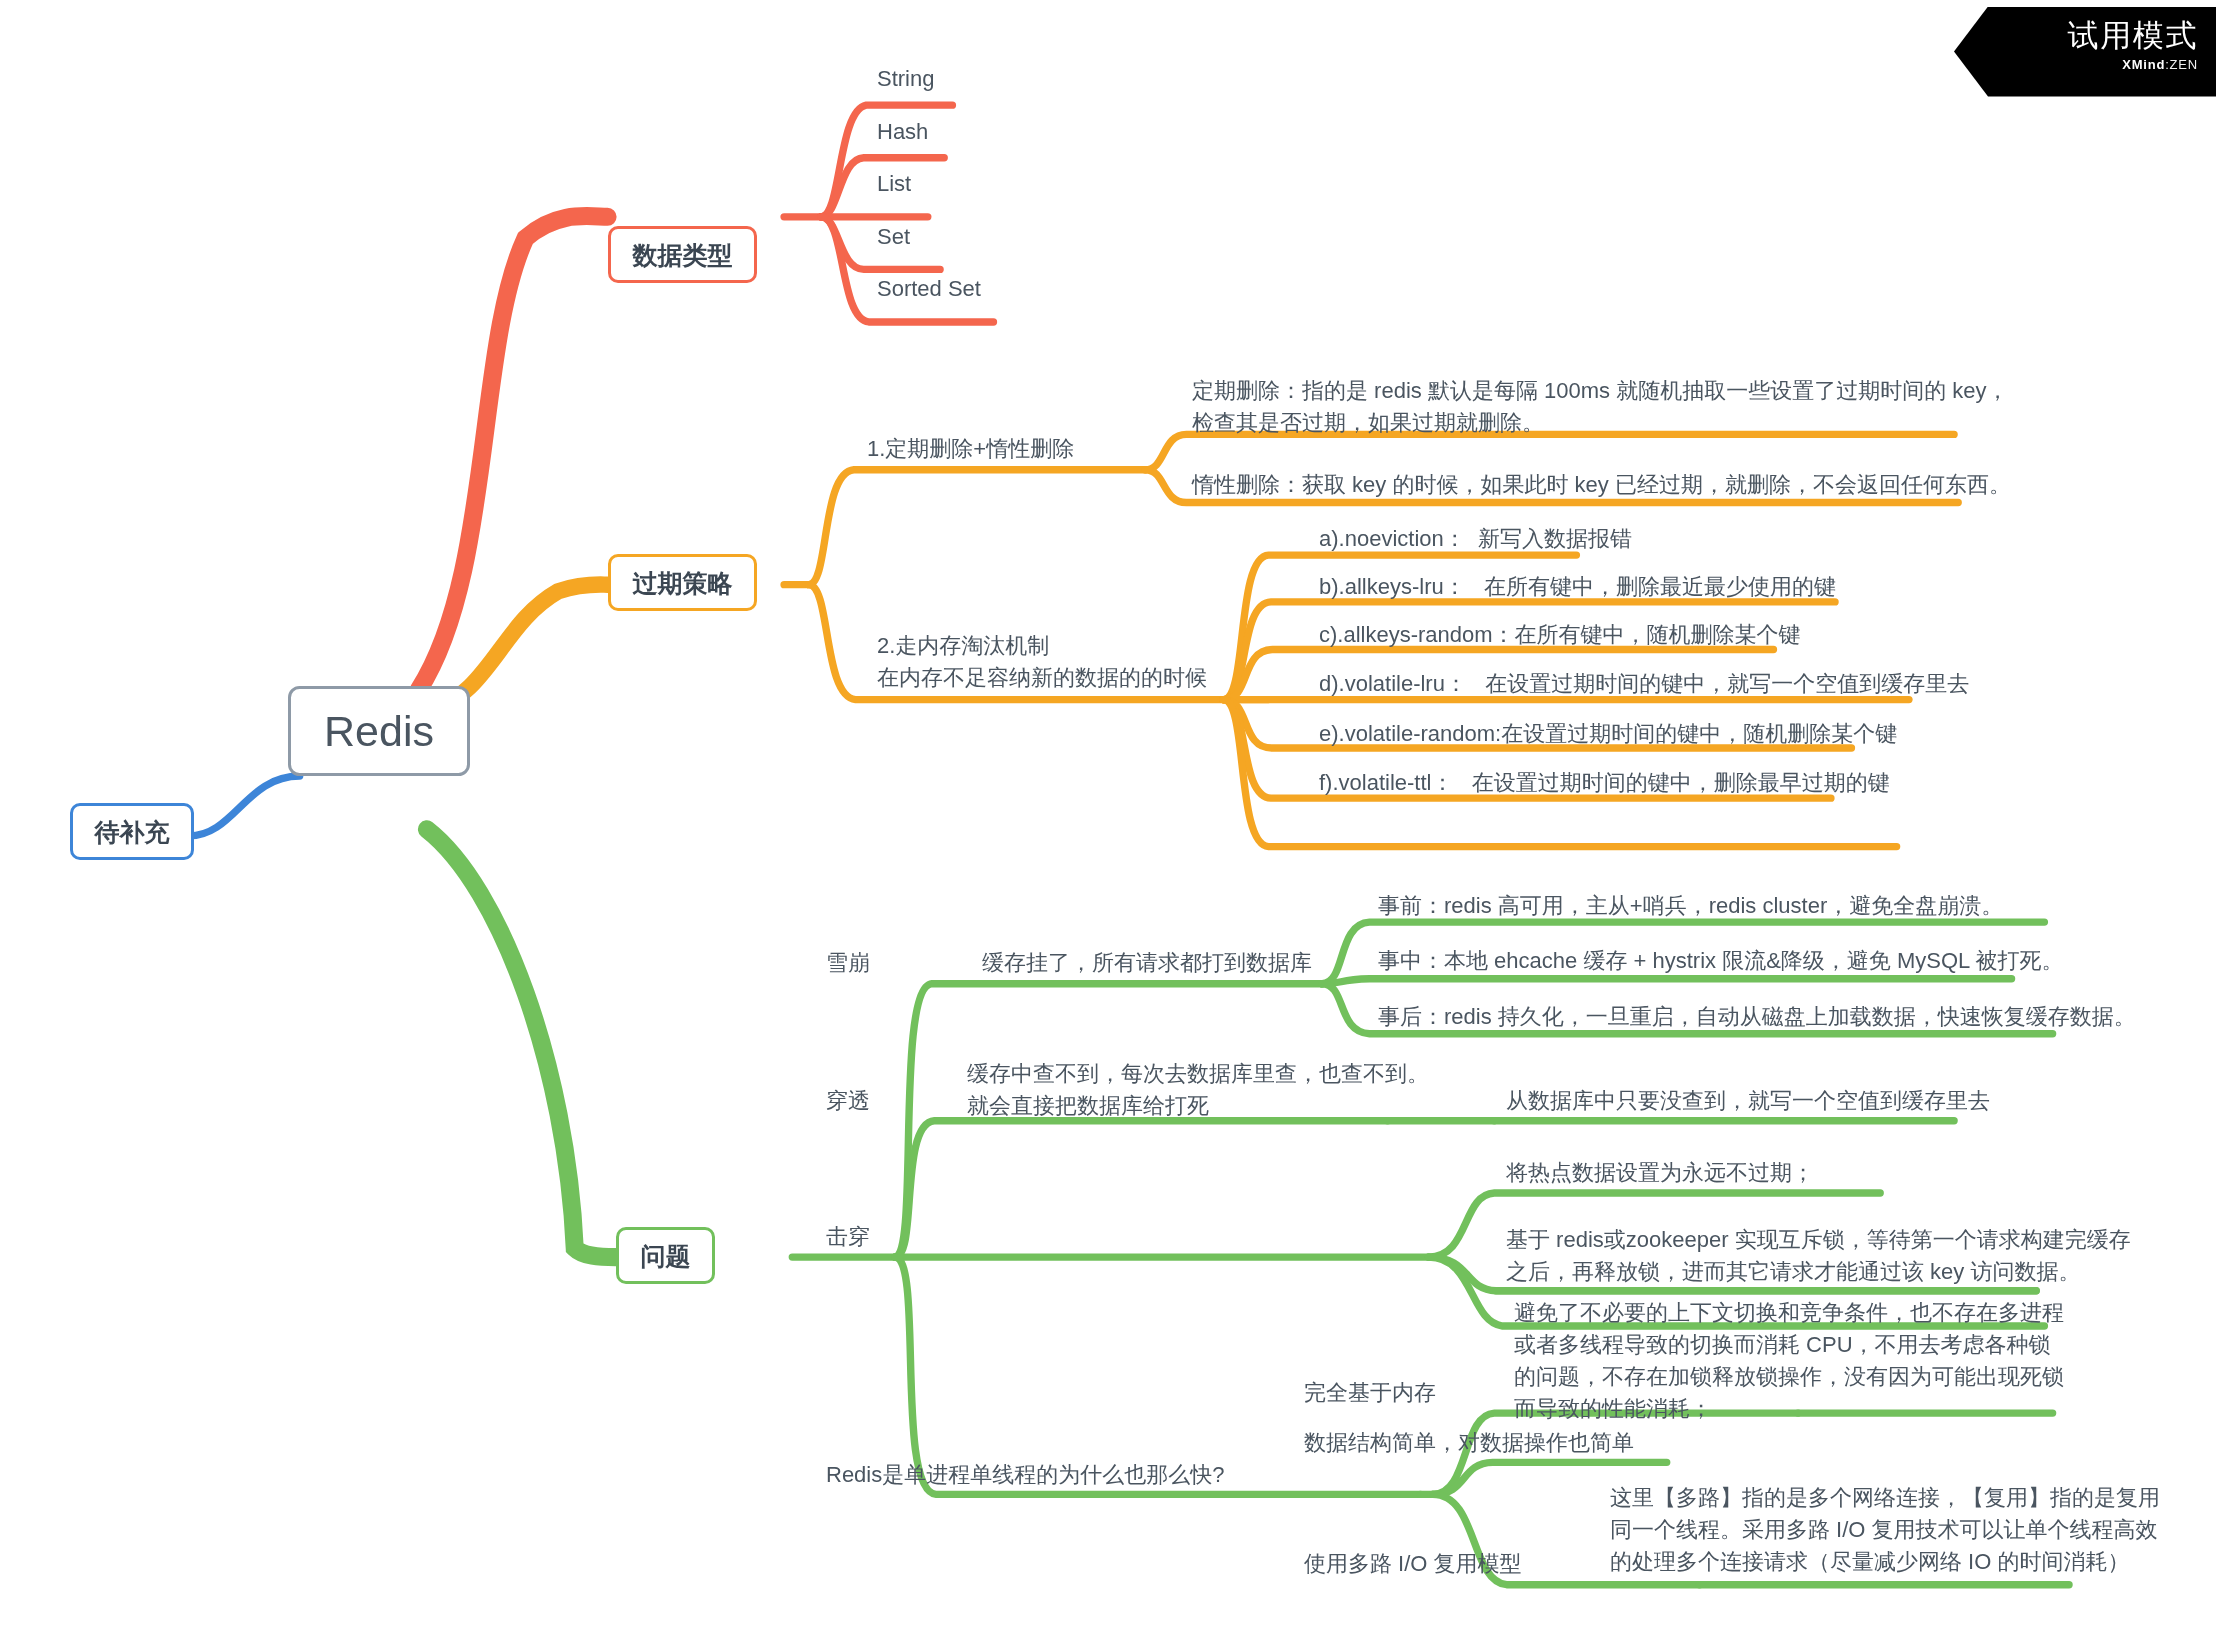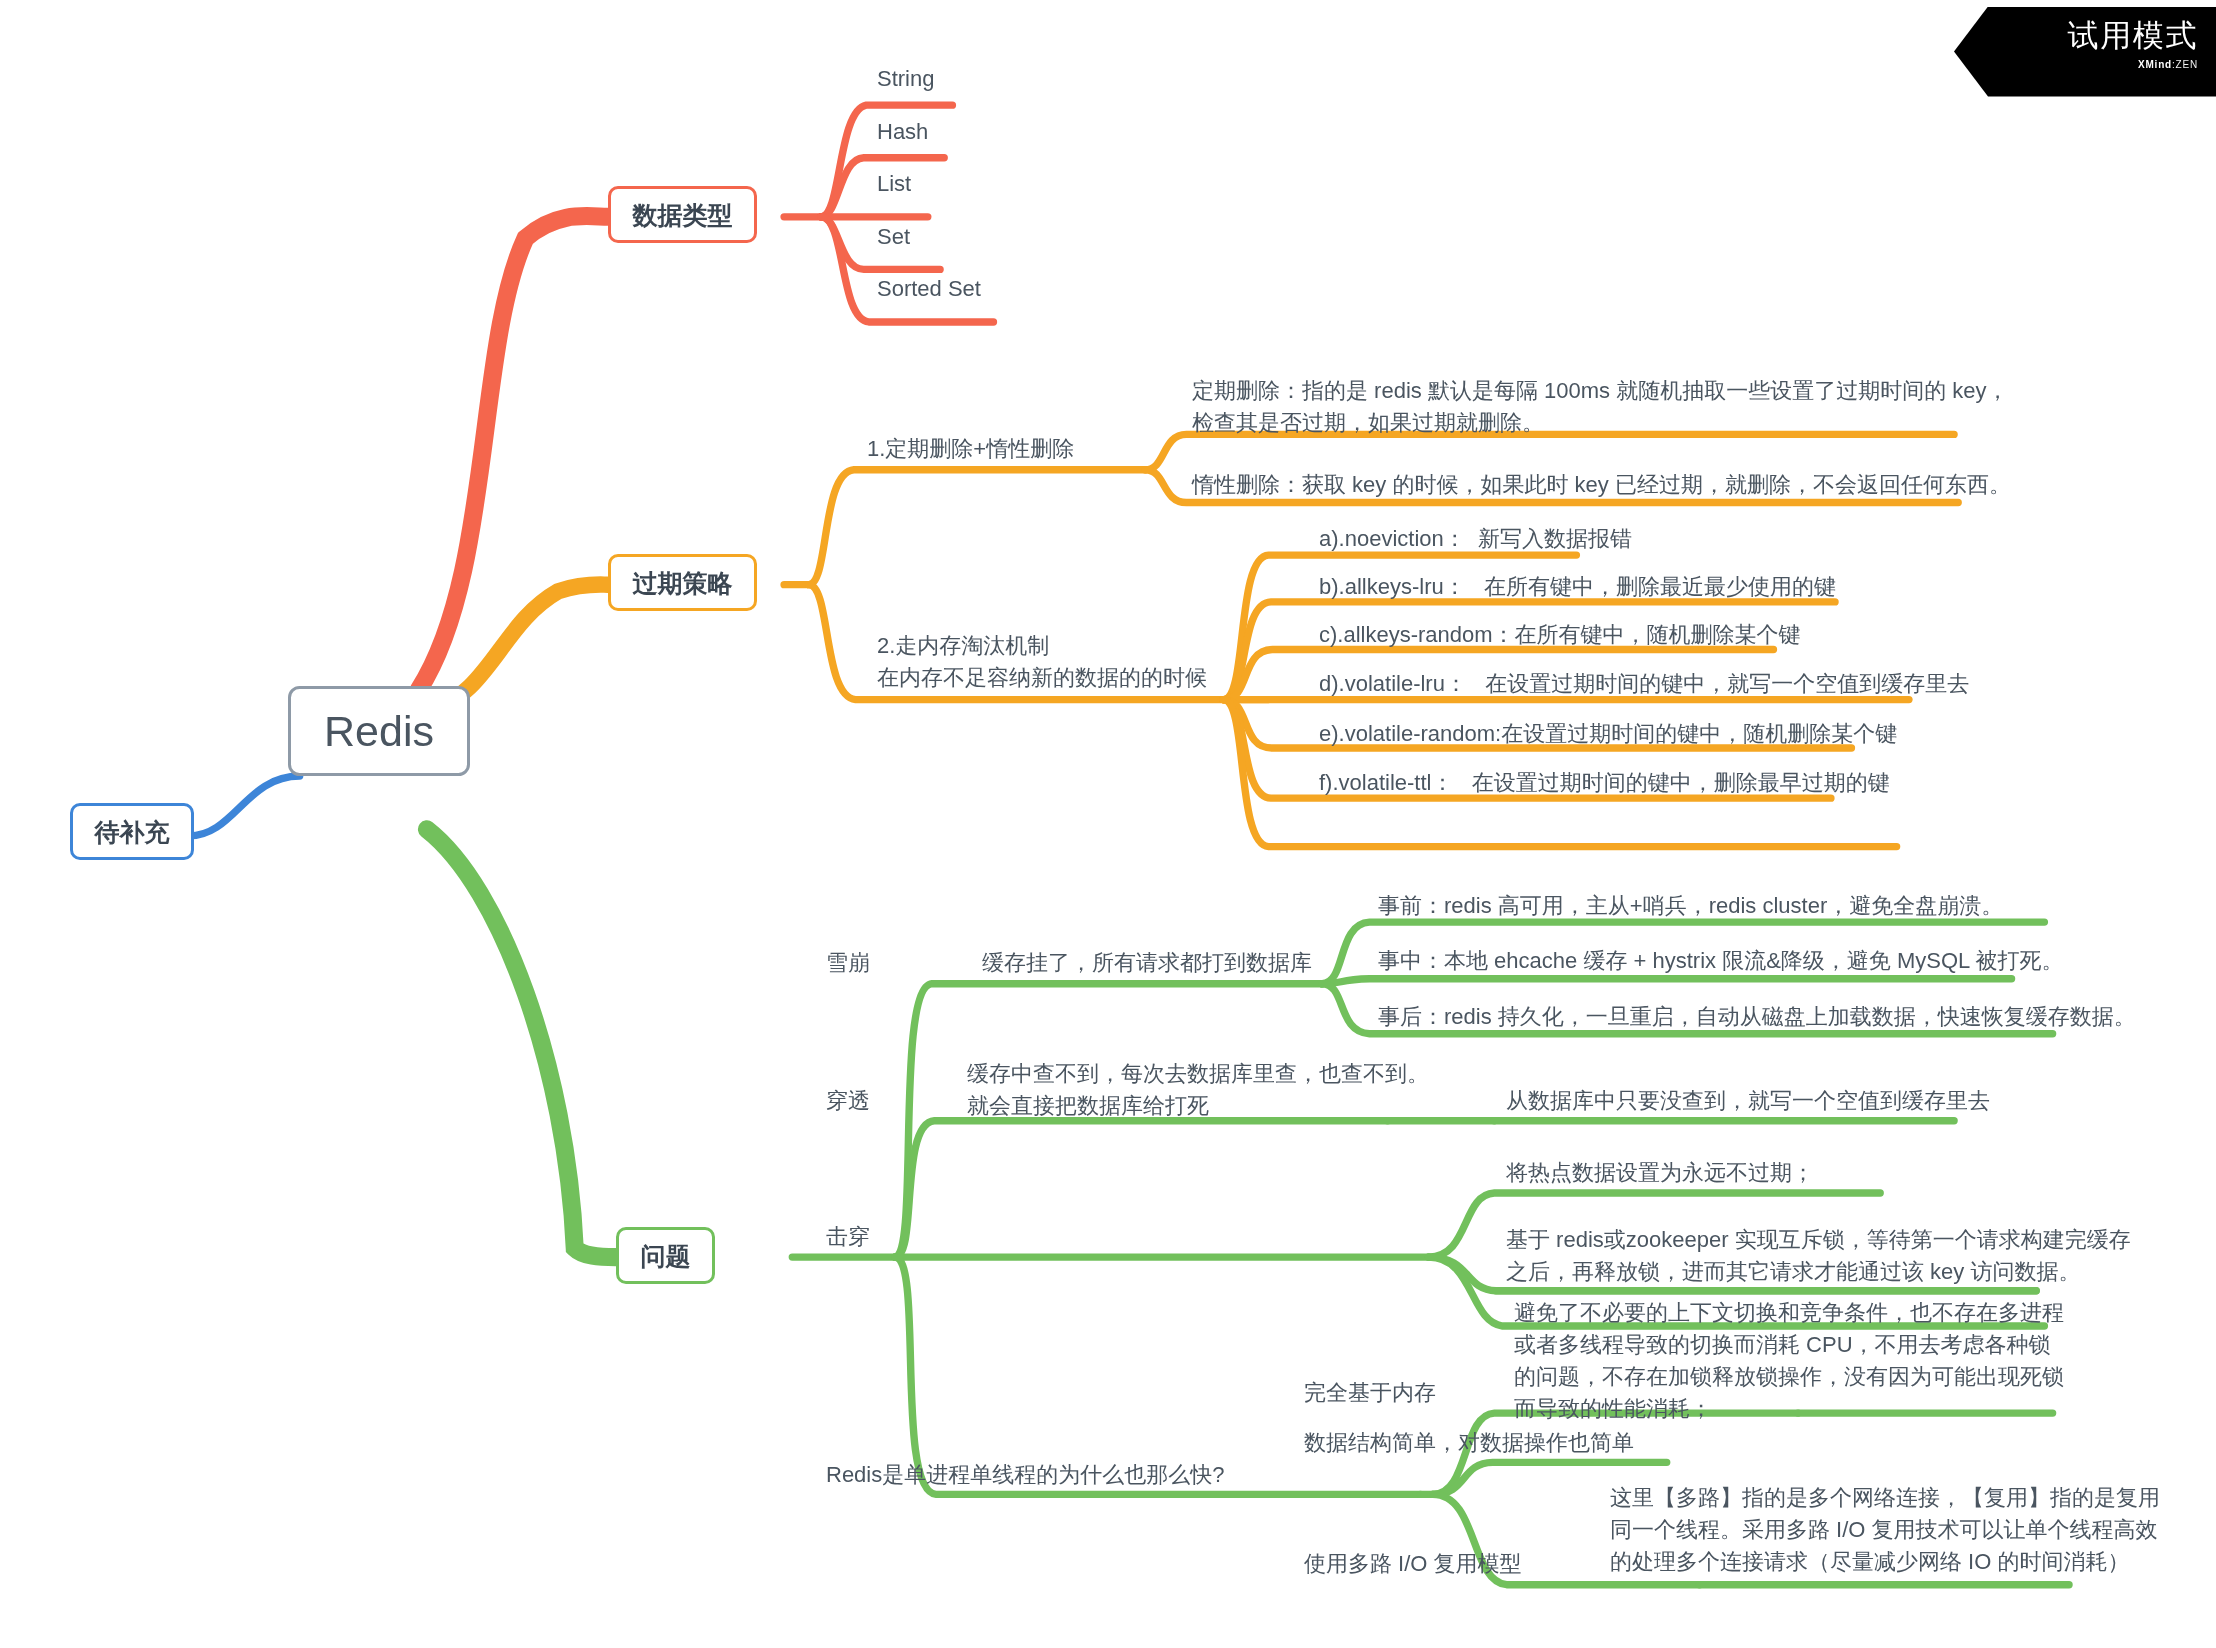--- a/index.html
+++ b/index.html
@@ -34,21 +34,21 @@
     padding: 11.5px 18px 0 0;
     text-align: right;
   }
   .trial-title {
     font-size: 31px;
     line-height: 36px;
     letter-spacing: 1.6px;
     font-weight: 400;
   }
   .trial-sub {
-    font-size: 10px;
+    font-size: 13px;
     line-height: 18px;
     letter-spacing: 0.8px;
     margin-top: 1.6px;
   }
   .trial-sub b { font-weight: 700; }
   .trial-sub span { font-weight: 400; opacity: .95; }
 
   
   .node {
     position: absolute;
@@ -68,21 +68,21 @@
   
   .box-node {
     border-radius: 10px;
     background: #ffffff;
     font-size: 25px;
     line-height: 28px;
     font-weight: 700;
     padding: 11.5px 21.4px;
     text-align: center;
   }
-  .box-red   { border: 3.3px solid #F4664D; }
+  .box-red   { border: 3.3px solid #F4664D; margin-top: 40px; }
   .box-amber { border: 3.3px solid #F5A623; }
   .box-green { border: 3.3px solid #72C05C; }
   .box-blue  { border: 3.3px solid #3D85D8; }
 
   
   .leaf {
     font-size: 22px;
     line-height: 30px;
     color: #4A5560;
     font-weight: 400;

